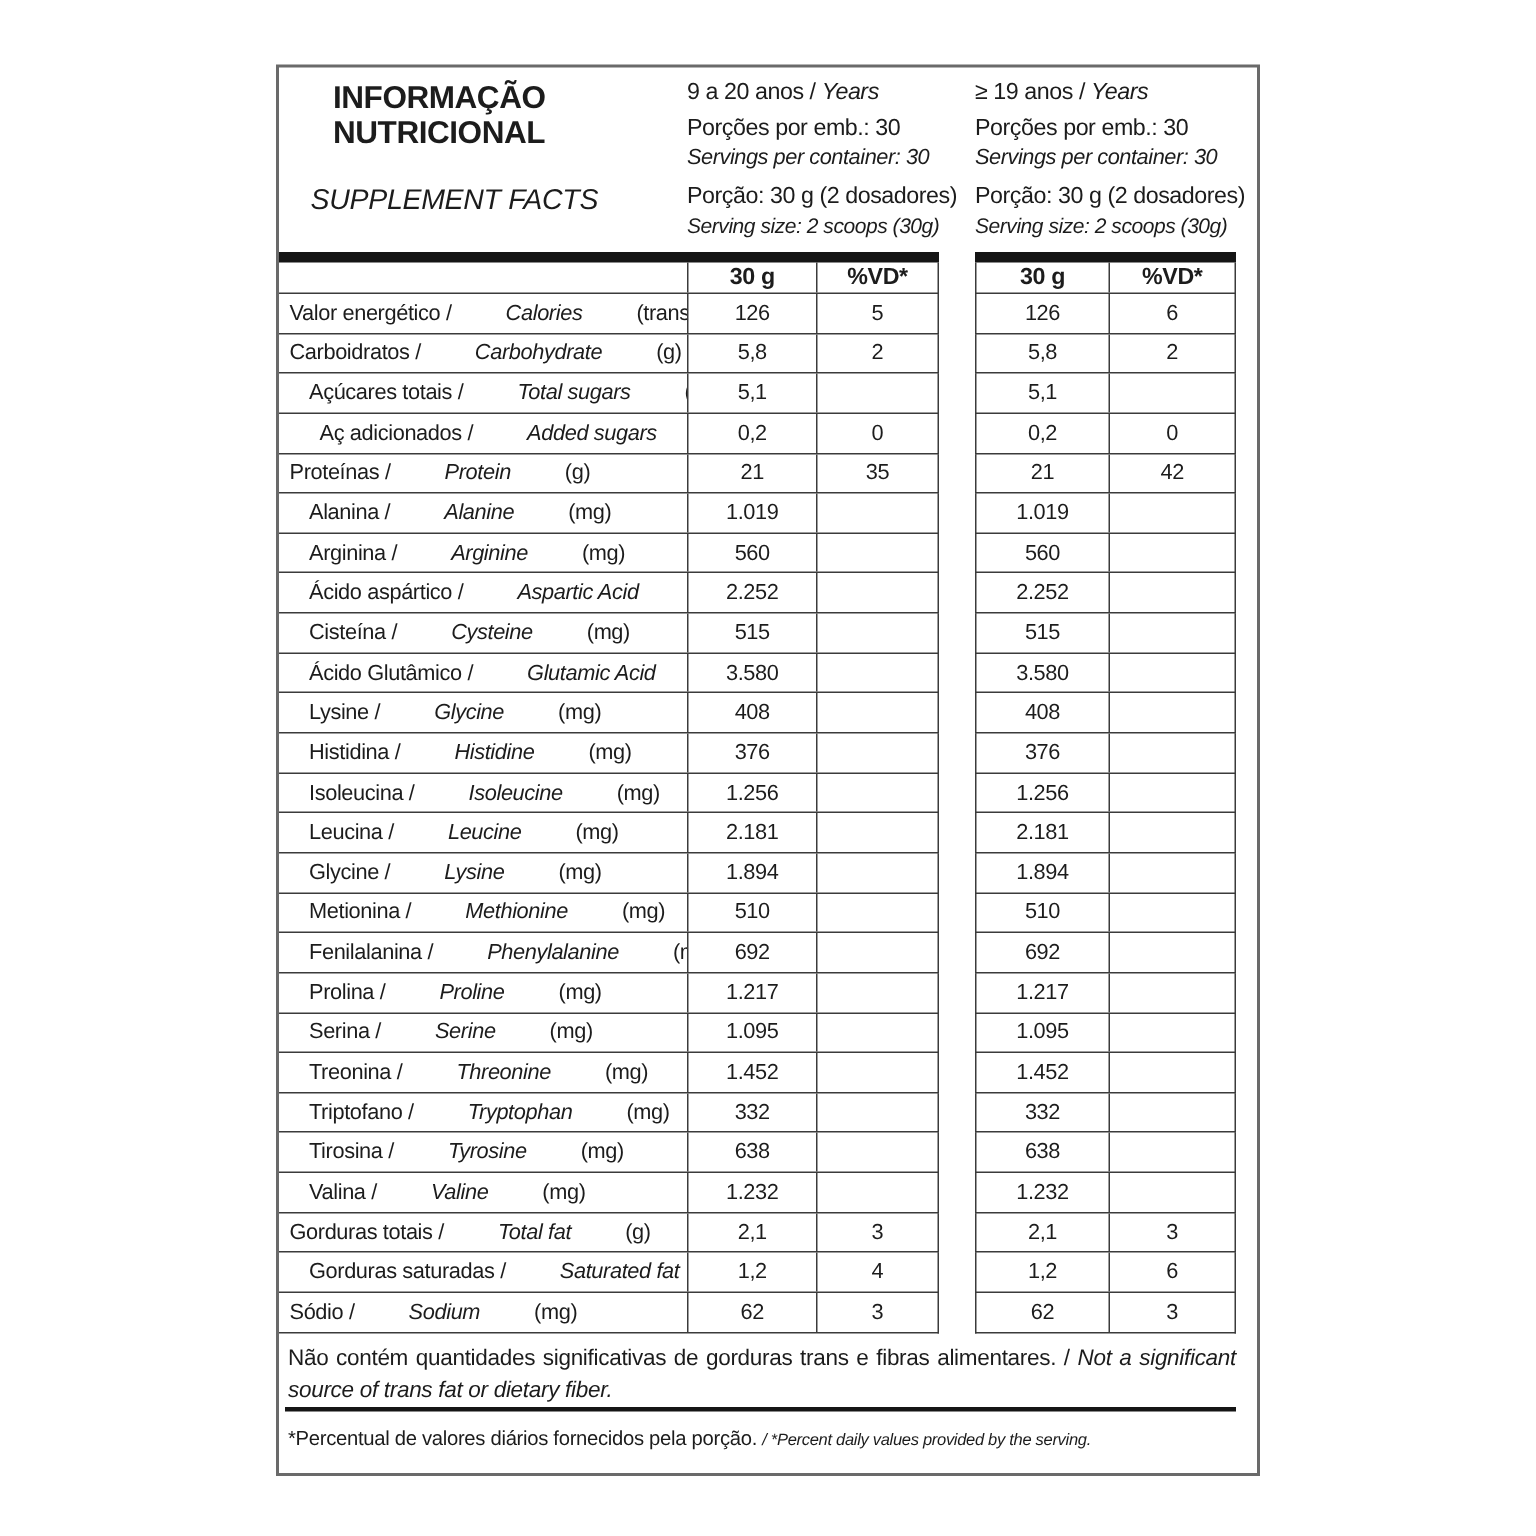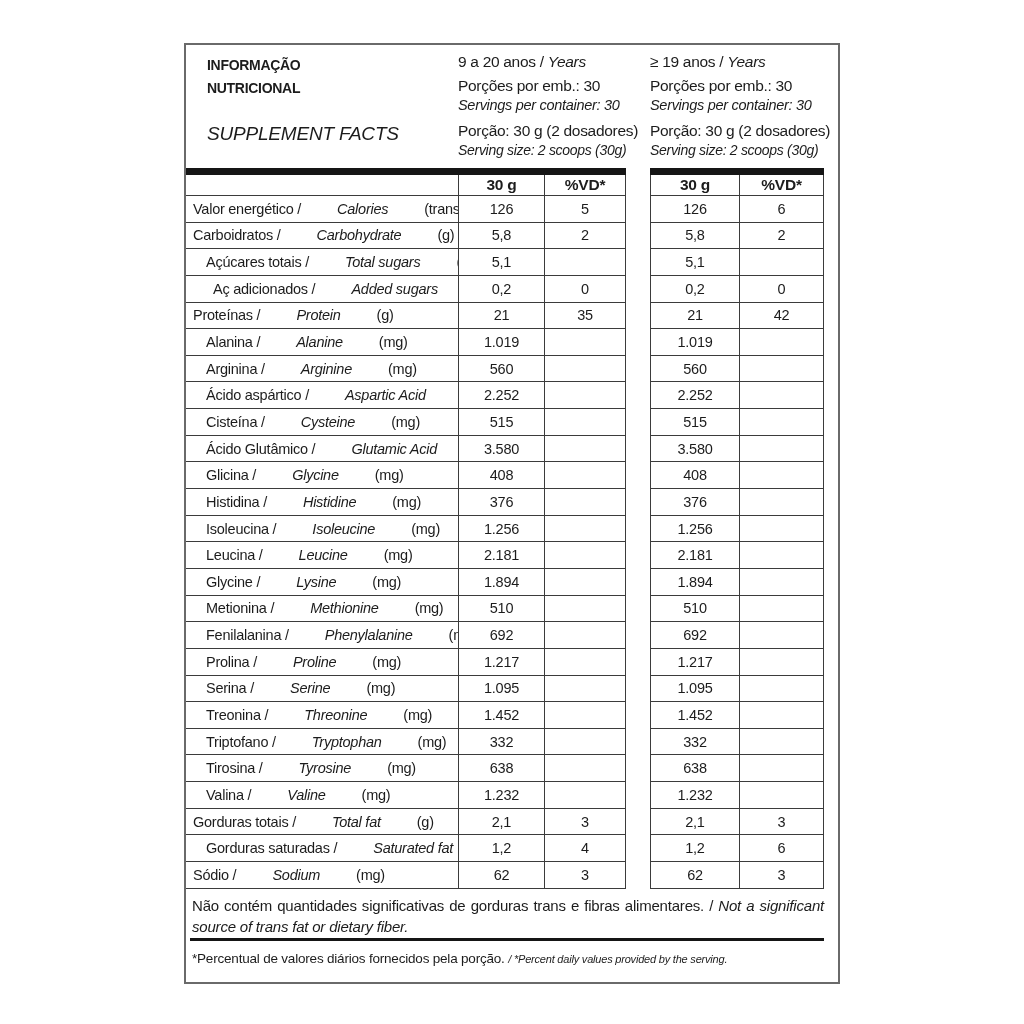--- a/index.html
+++ b/index.html
@@ -13,22 +13,22 @@
   .box {
     position: absolute;
     left: 184px; top: 43px;
     width: 652px; height: 937px;
     border: 2px solid #6a6a6a;
     box-sizing: content-box;
     background: #fff;
   }
   
   .brand-title {
-    position: absolute; left: 21px; top: 9px;
-    font-size: 14px; font-weight: bold; line-height: 23px;
+    position: absolute; left: 36px; top: 9px;
+    font-size: 21px; font-weight: bold; line-height: 23px;
     letter-spacing: -0.3px; white-space: pre-line;
   }
   .supplement-facts {
     position: absolute; left: 21px; top: 78px;
     font-size: 19px; font-style: italic; letter-spacing: -0.2px;
   }
   .gh { position: absolute; top: 8px; width: 200px; white-space: nowrap; letter-spacing: -0.3px; }
   .gh-1 { left: 272px; }
   .gh-2 { left: 464px; }
   .gh .l1 { font-size: 15.5px; margin-bottom: 6px; }
@@ -289,21 +289,21 @@
     <div class="seg-gap"></div>
     <div class="seg2">
       <div class="cell c-v2 v2">3.580</div>
       <div class="cell c-dv2 dv2"></div>
     </div>
   </div>
 
   <div class="t-row body-row">
     <div class="seg1">
       <div class="cell c-label ind1">
-                <span class="pt">Glicina / </span>
+                <span class="pt">Lysine / </span>
                 <span class="en">Glycine</span>
                 <span class="unit"> (mg)</span>
               </div>
       <div class="cell c-v1 v1">408</div>
       <div class="cell c-dv1 dv1"></div>
     </div>
     <div class="seg-gap"></div>
     <div class="seg2">
       <div class="cell c-v2 v2">408</div>
       <div class="cell c-dv2 dv2"></div>

